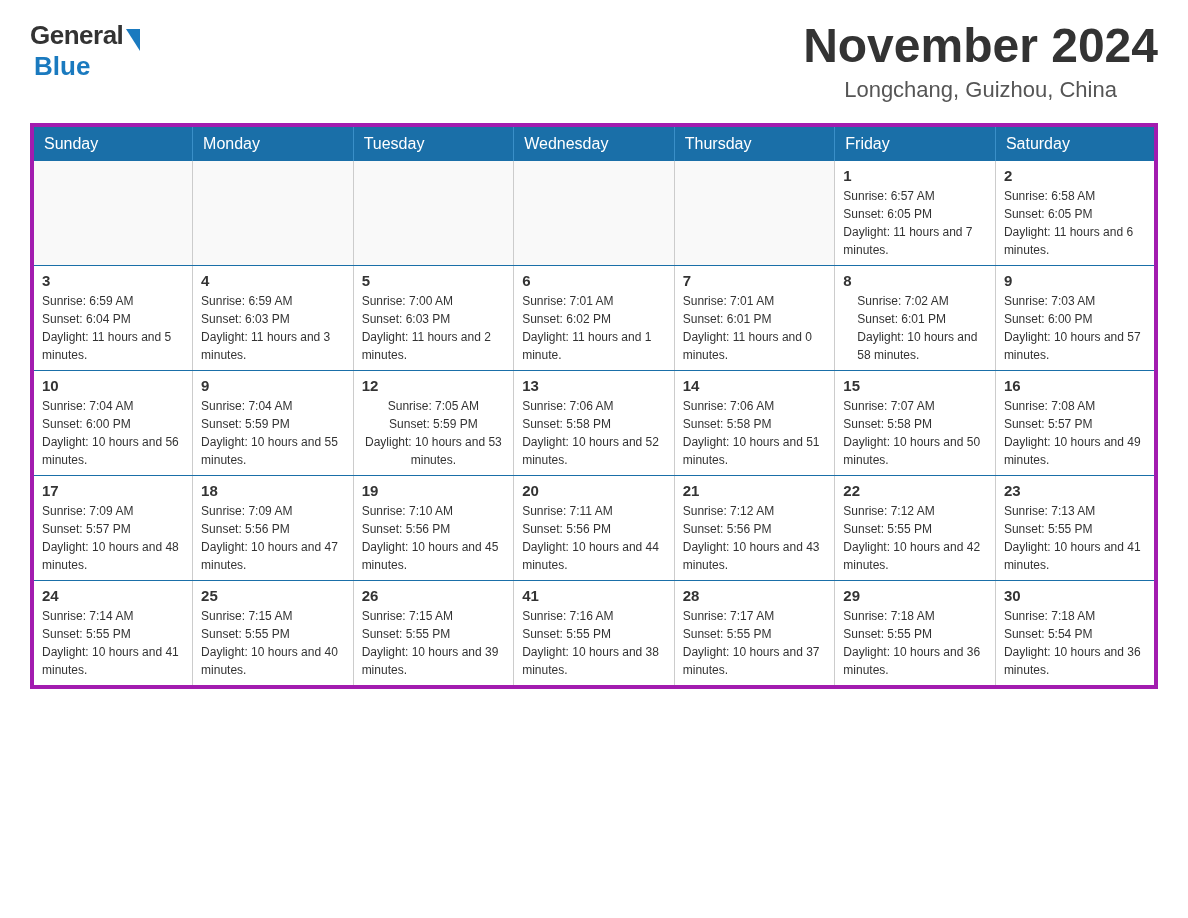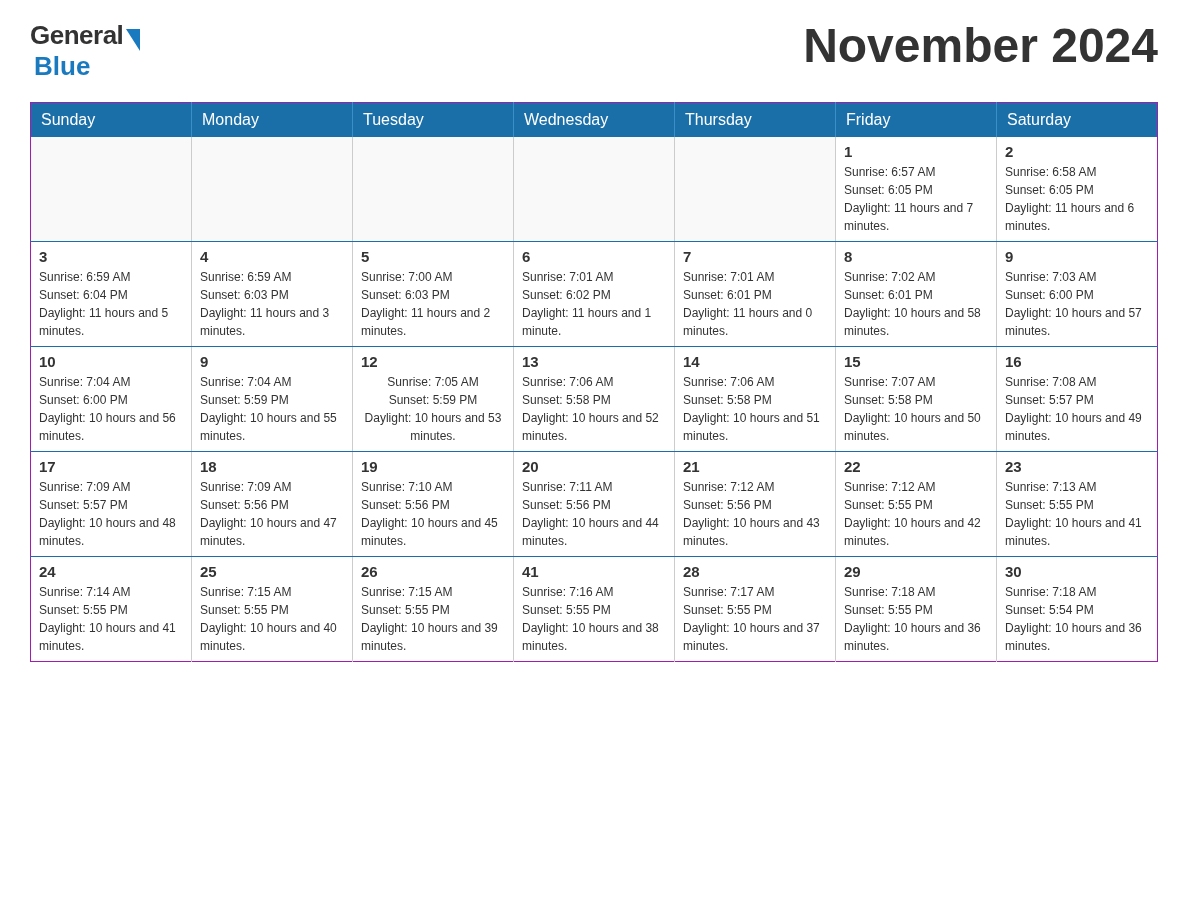--- a/index.html
+++ b/index.html
@@ -26,21 +26,21 @@
       line-height: 1.1;
     }
     .location {
       font-size: 22px;
       color: #555;
       margin-top: 4px;
     }
     .calendar {
       width: 100%;
       border-collapse: collapse;
-      border: 1px solid #a21caf;
+      border: 4px solid #a21caf;
     }
     .calendar th {
       background-color: #1a6fa8;
       color: #fff;
       text-align: left;
       padding: 8px 10px;
       font-size: 16px;
       font-weight: normal;
       border-right: 1px solid #3a8fc8;
     }
@@ -118,20 +118,21 @@
     <div class="logo-line1">
       <span class="logo-text-general">General</span>
       <span class="logo-arrow"></span>
     </div>
     <div style="margin-left:4px;">
       <span class="logo-text-blue">Blue</span>
     </div>
   </div>
   <div class="title-block">
     <div class="month-title">November 2024</div>
+    <div class="location">Longchang, Guizhou, China</div>
   </div>
 </div>
 
 <table class="calendar">
   <thead>
     <tr>
     <th>Sunday</th>
         <th>Monday</th>
         <th>Tuesday</th>
         <th>Wednesday</th>
@@ -186,21 +187,21 @@
 Daylight: 11 hours and 1 minute.</div>
         </td>
         <td>
           <span class="day-number">7</span>
           <div class="day-info" style="white-space: pre-line;">Sunrise: 7:01 AM
 Sunset: 6:01 PM
 Daylight: 11 hours and 0 minutes.</div>
         </td>
         <td>
           <span class="day-number">8</span>
-          <div class="day-info" style="white-space: pre-line;">Sunrise: 7:02 AM
+          <div class="day-info" style="white-space: pre-line; margin-left: 14px;">Sunrise: 7:02 AM
 Sunset: 6:01 PM
 Daylight: 10 hours and 58 minutes.</div>
         </td>
         <td>
           <span class="day-number">9</span>
           <div class="day-info" style="white-space: pre-line;">Sunrise: 7:03 AM
 Sunset: 6:00 PM
 Daylight: 10 hours and 57 minutes.</div>
         </td>
       </tr>

